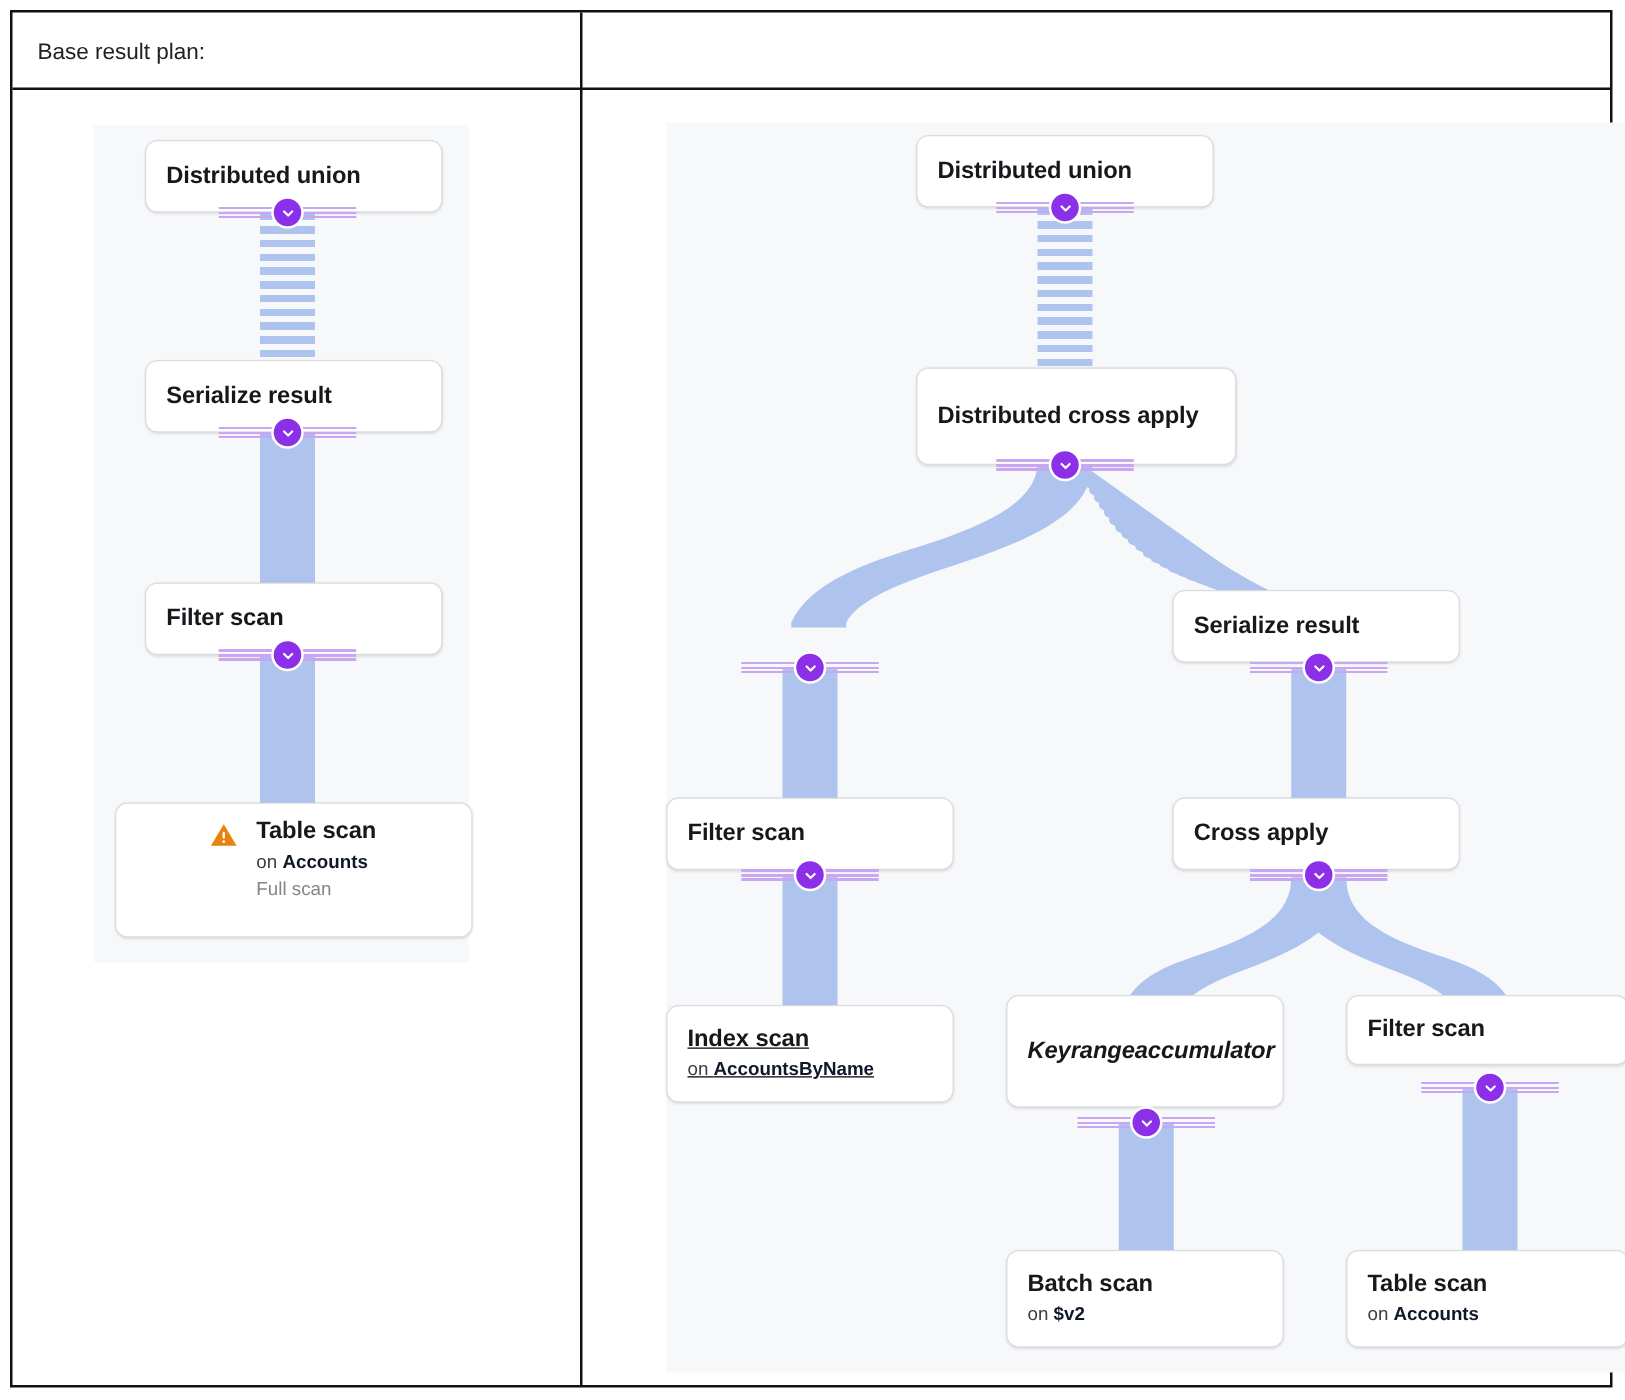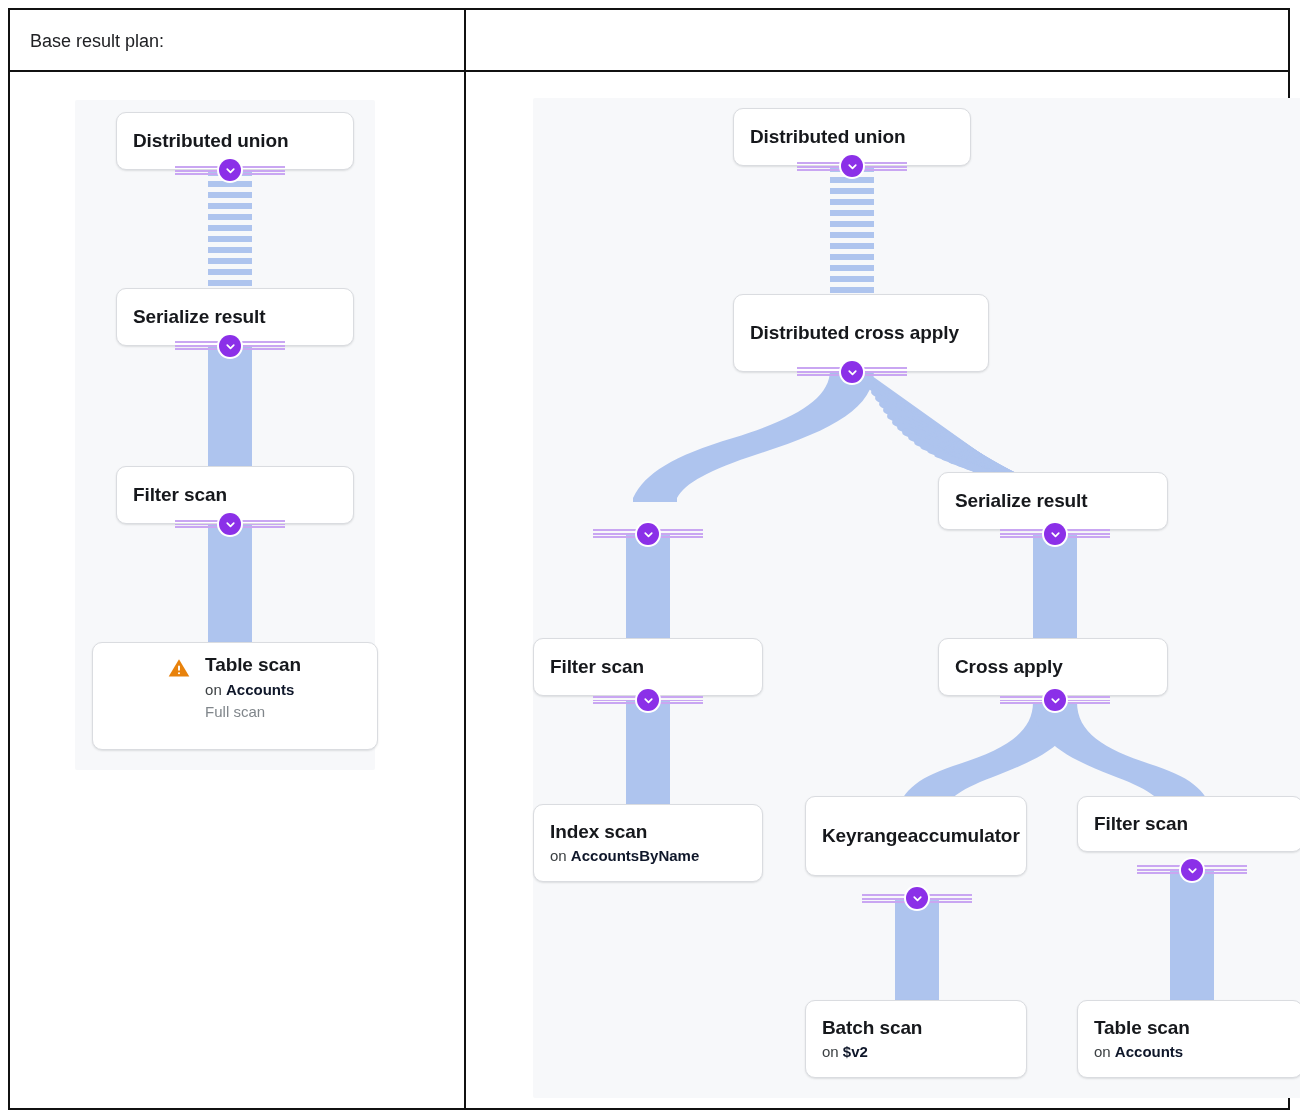--- a/index.html
+++ b/index.html
@@ -322,26 +322,26 @@
       <div class="conn" style="left:500px;top:591px;width:44px;">
         <span class="rail l"></span>
         <span class="rail r"></span>
         <span class="dot">
           <svg width="13" height="13" viewBox="0 0 24 24" aria-hidden="true">
               <path d="M6 9.5l6 6 6-6" fill="none" stroke="#ffffff" stroke-width="3.2" stroke-linecap="round" stroke-linejoin="round"></path>
             </svg>
         </span>
       </div>
 
-      <div class="node" style="left:0px;top:706px;width:230px;height:78px;">
+      <div class="node" style="left:0px;top:706px;width:230px;height:78px;text-decoration:underline;">
         <div class="title">Index scan</div>
         <div class="sub"><span>on </span><b>AccountsByName</b></div>
       </div>
 
-      <div class="node" style="left:272px;top:698px;width:222px;height:80px;">
+      <div class="node" style="left:272px;top:698px;width:222px;height:90px;font-style:italic;">
         <div class="title">Keyrangeaccumulator</div>
       </div>
       <div class="conn" style="left:362px;top:789px;width:44px;">
         <span class="rail l"></span>
         <span class="rail r"></span>
         <span class="dot">
           <svg width="13" height="13" viewBox="0 0 24 24" aria-hidden="true">
               <path d="M6 9.5l6 6 6-6" fill="none" stroke="#ffffff" stroke-width="3.2" stroke-linecap="round" stroke-linejoin="round"></path>
             </svg>
         </span>

